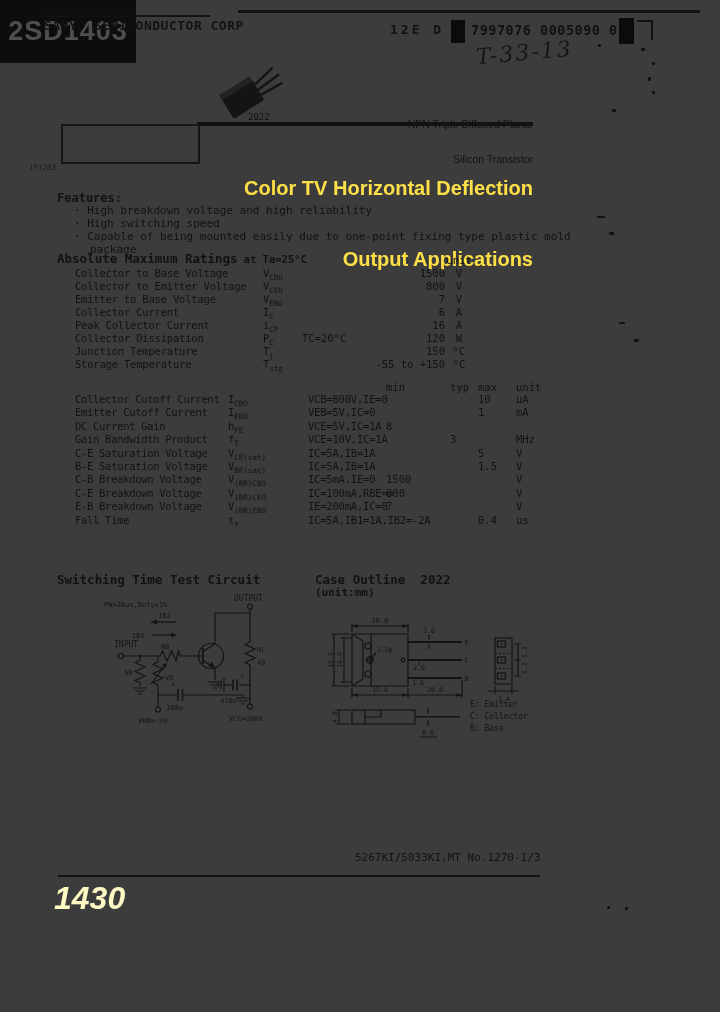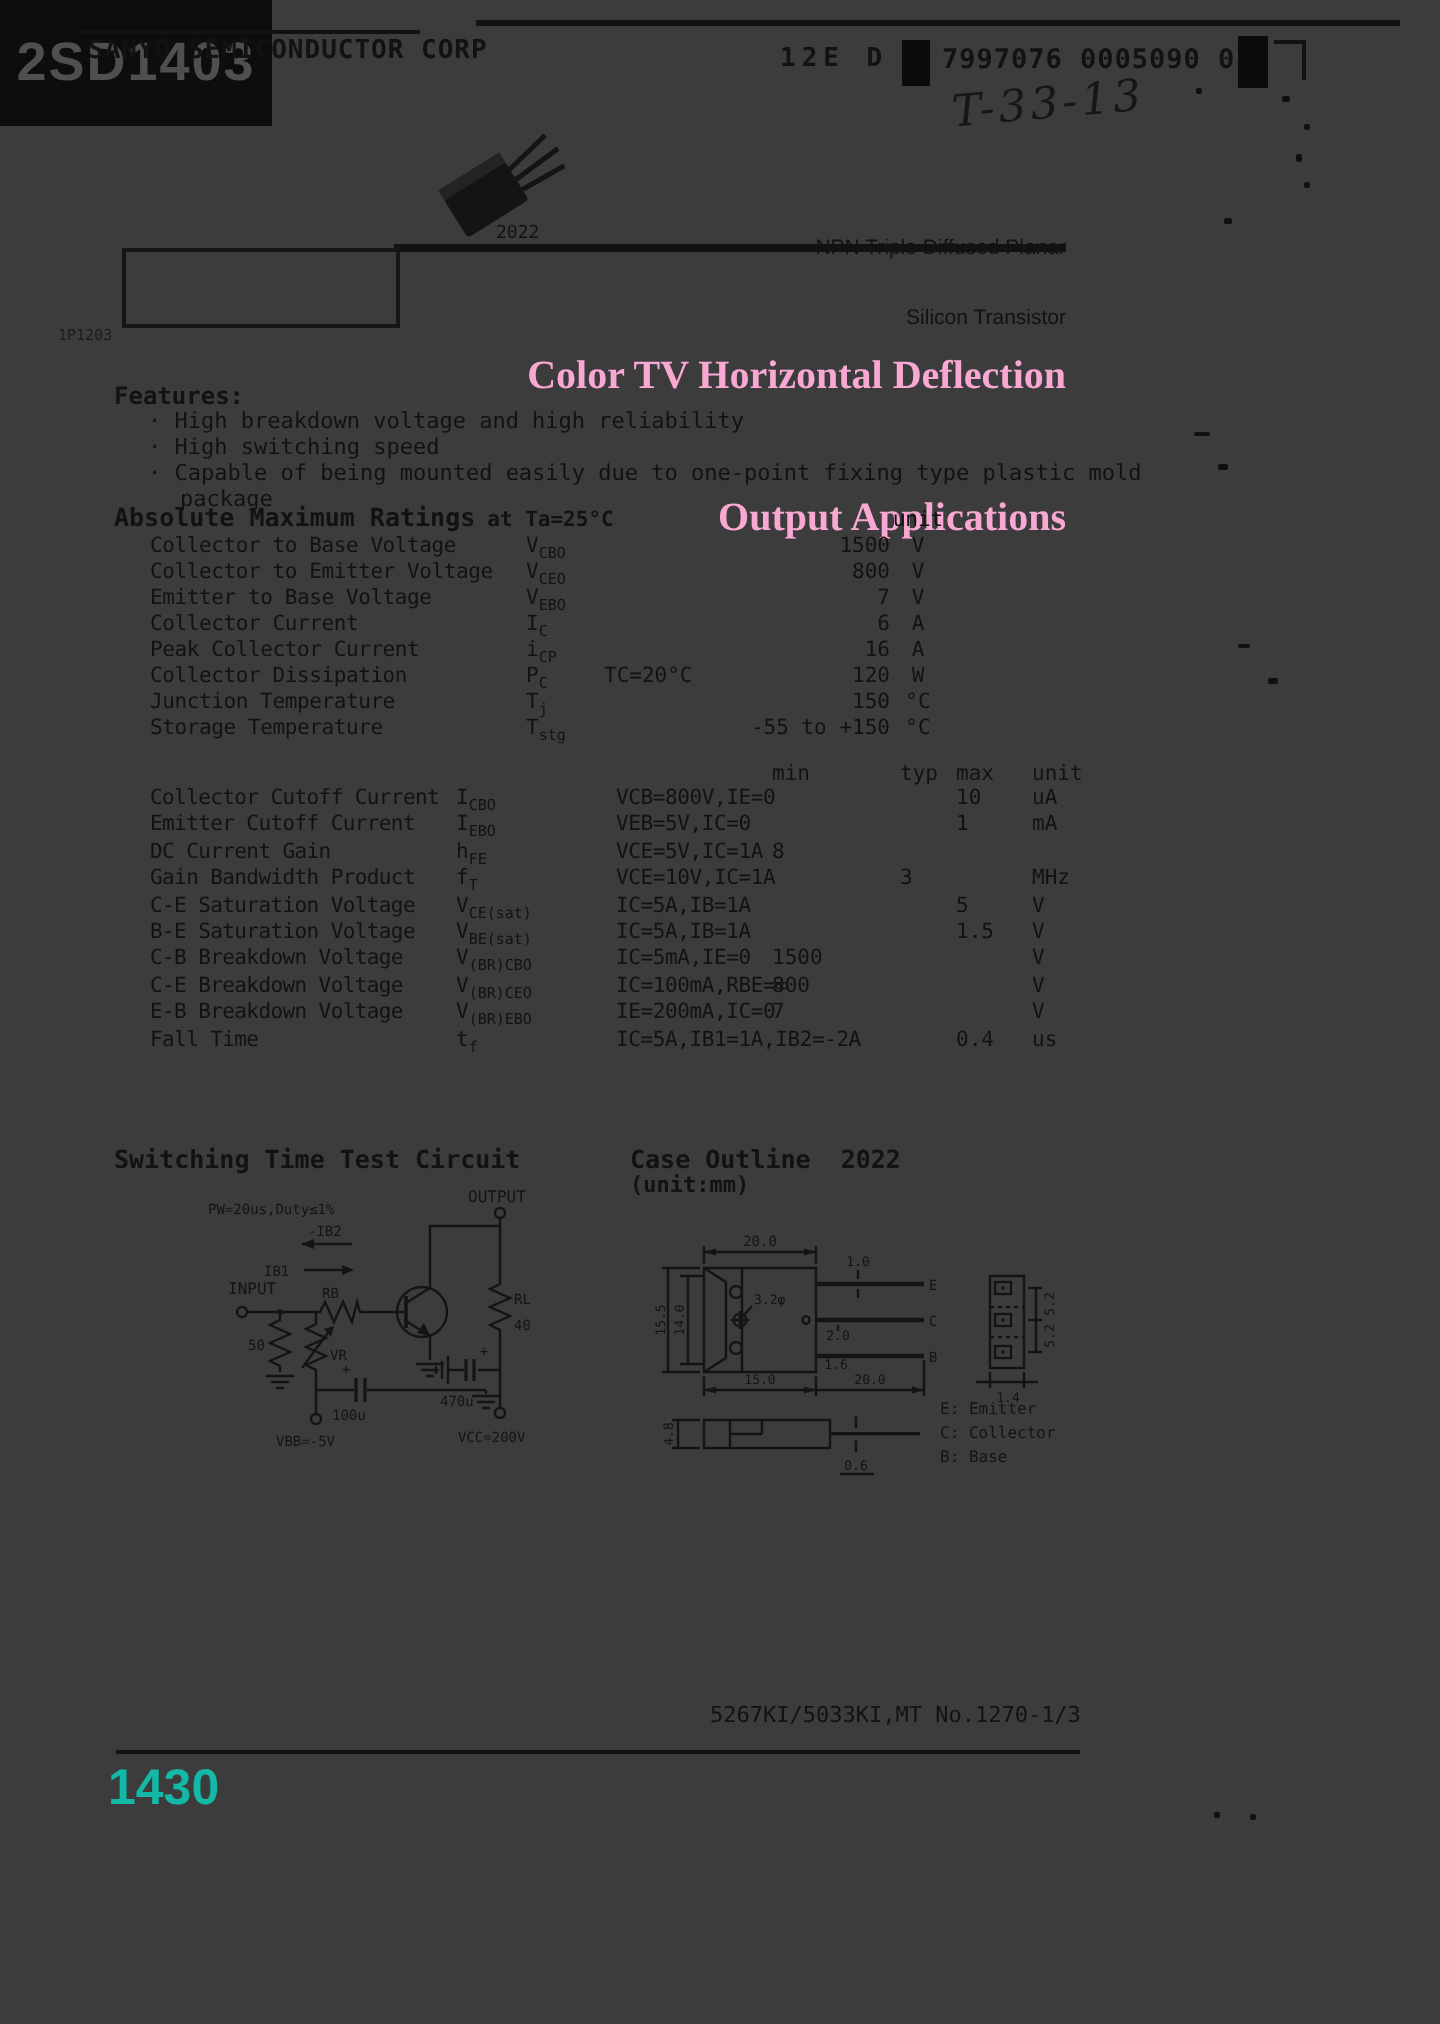--- a/index.html
+++ b/index.html
@@ -19,21 +19,21 @@
   .partbox{left:61px;top:57px;width:136px;height:63px;background:var(--box_bg,#0d0d0d);
            display:flex;align-items:center;justify-content:center;}
   .partbox span{color:var(--box_text,#4f4f4f);font-size:27px;font-weight:bold;letter-spacing:1px;
            font-family:"Liberation Sans",sans-serif;}
   .stampbox{position:absolute;left:61px;top:124px;width:135px;height:36px;border:2px solid #161616;}
   .stampcap{left:29px;top:163px;font-size:7.5px;color:#1c1c1c;}
   .pkg2022{left:248px;top:112px;font-size:9px;text-align:center;}
   .typeln{left:330px;top:96px;width:203px;text-align:right;font-size:10.5px;line-height:11.5px;
           font-family:"Liberation Sans",sans-serif;}
   .apptitle{left:200px;top:130px;width:333px;text-align:right;font-size:20px;line-height:23.5px;
-          font-weight:bold;font-family:Liberation Serif, serif;color:#f9a8d4;}
+          font-weight:bold;font-family:Liberation Sans, sans-serif;color:#fde047;}
   
   .sect{position:absolute;left:57px;font-size:12.5px;font-weight:bold;white-space:pre;}
   .sect .sfx{font-size:10.5px;font-weight:bold;margin-left:6px;}
   .feat-line{position:absolute;font-size:11px;}
   
   .arow,.erow{position:absolute;left:0;width:720px;height:13px;font-size:10.5px;}
   .c{position:absolute;white-space:pre;}
   .an{left:75px;letter-spacing:-0.2px;}
   .as{left:263px;}
   .ac{left:302px;}
@@ -52,22 +52,22 @@
   svg{position:absolute;overflow:visible;}
   svg text{font-family:"DejaVu Sans Mono",monospace;fill:#141414;font-size:8.5px;}
   svg .t7{font-size:7px;}
   svg .t65{font-size:6.5px;}
   svg .t8{font-size:8px;}
   .sk{stroke:#141414;stroke-width:1.2;fill:none;}
   .sk2{stroke:#141414;stroke-width:2.2;fill:none;}
   .fl{fill:#141414;stroke:none;}
   
   .docref{left:355px;top:851px;font-size:11px;}
-  .pagenum{left:54px;top:880px;font-size:25px;font-weight:bold;color:#14b8a6;
-           font-family:"Liberation Sans",sans-serif;}
+  .pagenum{left:54px;top:880px;font-size:32px;font-weight:bold;color:#fef9c3;
+           font-family:"Liberation Sans",sans-serif;font-style:italic;}
 </style>
 </head>
 <body>
 
 <div class="page">
 
   <div class="line" style="left:40px;top:15px;width:170px;height:2px"></div>
   <div class="line" style="left:238px;top:10px;width:462px;height:2.5px"></div>
   <div class="abs company">SANYO SEMICONDUCTOR CORP</div>
   <div class="abs doccode">12E D</div>

